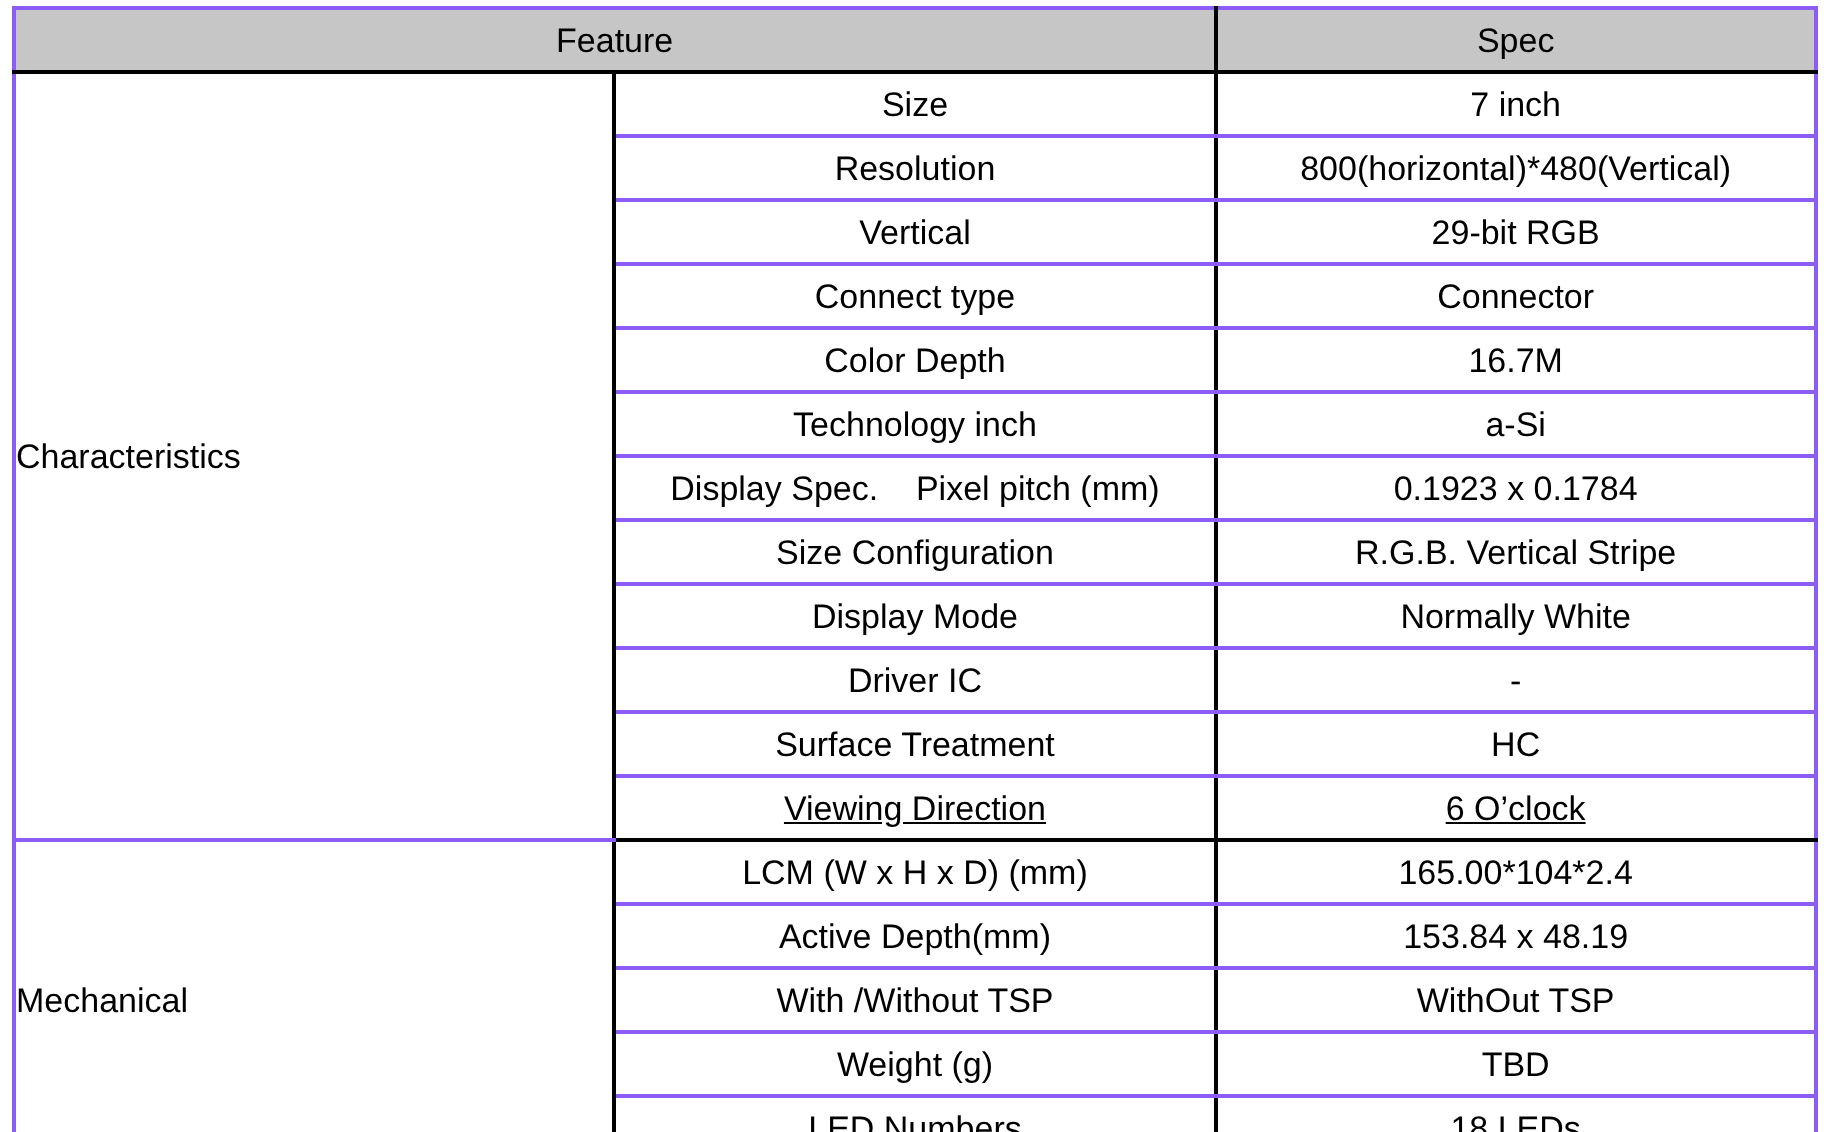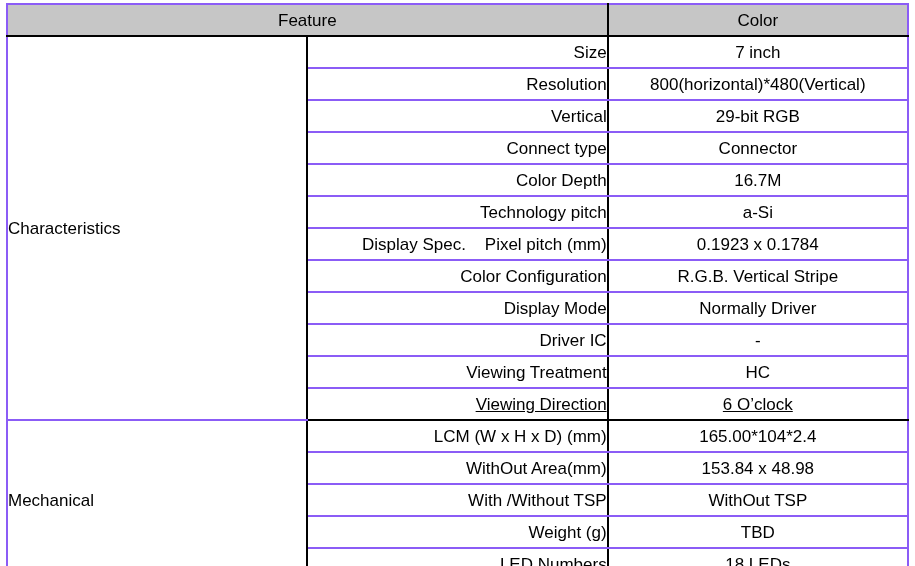--- a/index.html
+++ b/index.html
@@ -36,21 +36,21 @@
     vertical-align: middle;
   }
   
   .col-group {
     width: 250px;
     font-size: 17px;
     border-right: 2px solid #000 !important;
   }
   .col-feature {
     width: 335px;
-    text-align: right;
+    text-align: center;
     padding-left: 8px;
     border-right: 2px solid #000 !important;
   }
   .col-spec {
     width: 316px;
     text-align: center;
     border-radius: 13px;
   }
   thead th {
     background: #c6c6c6;
@@ -75,21 +75,21 @@
   }
 </style>
 </head>
 <body>
 
 <div class="sheet">
   <table class="spec">
     <thead>
       <tr>
         <th class="head-feature" colspan="2">Feature</th>
-        <th>Color</th>
+        <th>Spec</th>
       </tr>
     </thead>
     <tbody>
 
       <tr>
         <td class="col-group" rowspan="12">Characteristics</td>
         <td class="col-feature">Size</td>
         <td class="col-spec">7 inch</td>
       </tr>
       <tr>
@@ -102,56 +102,56 @@
       </tr>
       <tr>
         <td class="col-feature">Connect type</td>
         <td class="col-spec">Connector</td>
       </tr>
       <tr>
         <td class="col-feature">Color Depth</td>
         <td class="col-spec">16.7M</td>
       </tr>
       <tr>
-        <td class="col-feature">Technology pitch</td>
+        <td class="col-feature">Technology inch</td>
         <td class="col-spec">a-Si</td>
       </tr>
       <tr>
         <td class="col-feature pitch-label">Display Spec.    Pixel pitch (mm)</td>
         <td class="col-spec">0.1923 x 0.1784</td>
       </tr>
       <tr>
-        <td class="col-feature">Color Configuration</td>
+        <td class="col-feature">Size Configuration</td>
         <td class="col-spec">R.G.B. Vertical Stripe</td>
       </tr>
       <tr>
         <td class="col-feature">Display Mode</td>
-        <td class="col-spec">Normally Driver</td>
+        <td class="col-spec">Normally White</td>
       </tr>
       <tr>
         <td class="col-feature">Driver IC</td>
         <td class="col-spec">-</td>
       </tr>
       <tr>
-        <td class="col-feature">Viewing Treatment</td>
+        <td class="col-feature">Surface Treatment</td>
         <td class="col-spec">HC</td>
       </tr>
       <tr class="group-end">
         <td class="col-feature">Viewing Direction</td>
         <td class="col-spec">6 O’clock</td>
       </tr>
 
       <tr>
         <td class="col-group" rowspan="5">Mechanical</td>
         <td class="col-feature">LCM (W x H x D) (mm)</td>
         <td class="col-spec">165.00*104*2.4</td>
       </tr>
       <tr>
-        <td class="col-feature">WithOut Area(mm)</td>
-        <td class="col-spec">153.84 x 48.98</td>
+        <td class="col-feature">Active Depth(mm)</td>
+        <td class="col-spec">153.84 x 48.19</td>
       </tr>
       <tr>
         <td class="col-feature">With /Without TSP</td>
         <td class="col-spec">WithOut  TSP</td>
       </tr>
       <tr>
         <td class="col-feature">Weight (g)</td>
         <td class="col-spec">TBD</td>
       </tr>
       <tr>

